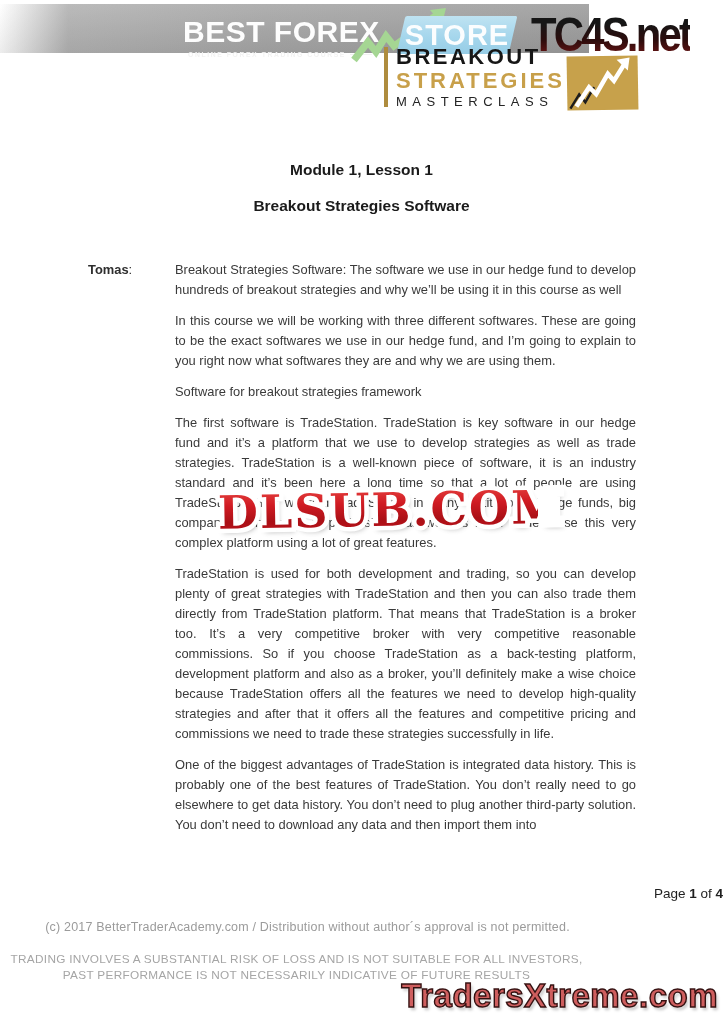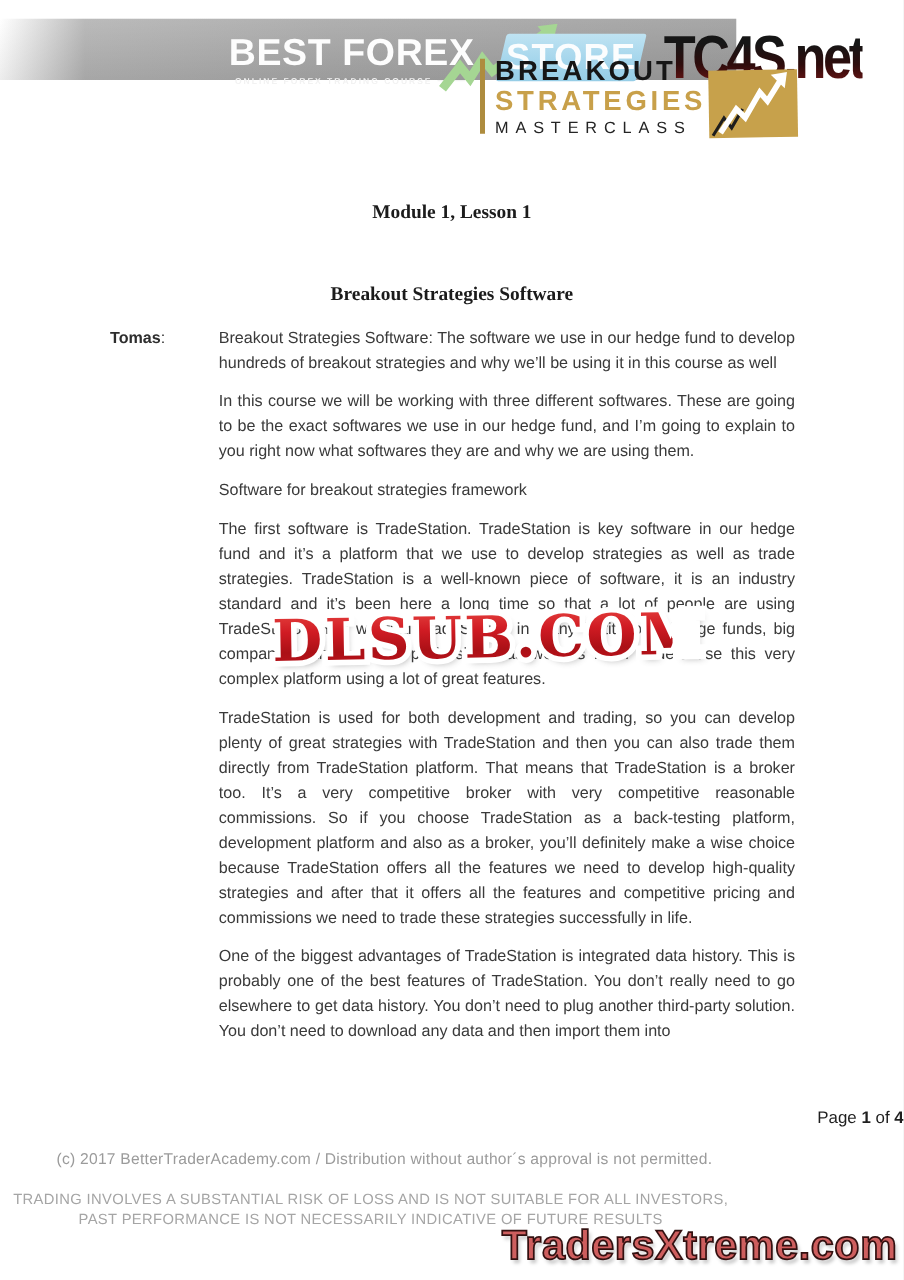--- a/index.html
+++ b/index.html
@@ -3,21 +3,21 @@
 <meta charset="utf-8">
 <style>
   html,body{margin:0;padding:0;background:#e8e8e8;}
   .page{
     position:relative;width:723px;height:1024px;margin:0 auto;
     background:#ffffff;overflow:hidden;
     font-family:"Liberation Sans",sans-serif;color:#3a3a3a;
   }
   
   .banner{
-    position:absolute;left:0;top:15px;width:589px;height:49px;
+    position:absolute;left:0;top:4px;width:589px;height:49px;
     background:
       linear-gradient(180deg,rgba(255,255,255,.10) 0%,rgba(0,0,0,.07) 100%),
       linear-gradient(90deg,#ffffff 0px,#b3b3b3 68px,#a7a7a7 45%,#9d9d9d 100%);
     text-decoration: underline;
   }
   .brand-primary{
     position:absolute;left:183px;top:11px;
     font-size:30px;font-weight:700;color:#fdfdfd;letter-spacing:.5px;white-space:nowrap;
   }
   .brand-tagline{
@@ -49,23 +49,23 @@
   .course-logo{position:absolute;left:396px;top:44px;white-space:nowrap;}
   .course-l1{font-size:22px;font-weight:800;color:#161616;letter-spacing:2.5px;line-height:25px;}
   .course-l2{font-size:22px;font-weight:800;color:#c8a04a;letter-spacing:3px;line-height:23px;}
   .course-l3{font-size:13px;font-weight:500;color:#242424;letter-spacing:5.5px;line-height:19px;}
   .gold-square{
     position:absolute;left:567px;top:56px;width:71px;height:54px;
     background:#c7a14b;transform:rotate(-1deg);
   }
   
   .doc-title{position:absolute;left:0;width:723px;text-align:center;
-    font-size:15.5px;font-weight:700;color:#1b1b1b;font-family:Liberation Serif, serif;}
+    font-size:15.5px;font-weight:700;color:#1b1b1b;}
   .title-1{top:161px;}
-  .title-2{top:197px;margin-top:30px;}
+  .title-2{top:197px;}
   
   .body-area{
     position:absolute;left:88px;top:260px;width:548px;
     font-size:12.9px;line-height:20px;color:#3a3a3a;
   }
   .speaker{
     position:absolute;left:0;top:0;font-weight:700;color:#2e2e2e;
   }
   .speaker .colon{font-weight:400;}
   .body-area p{

